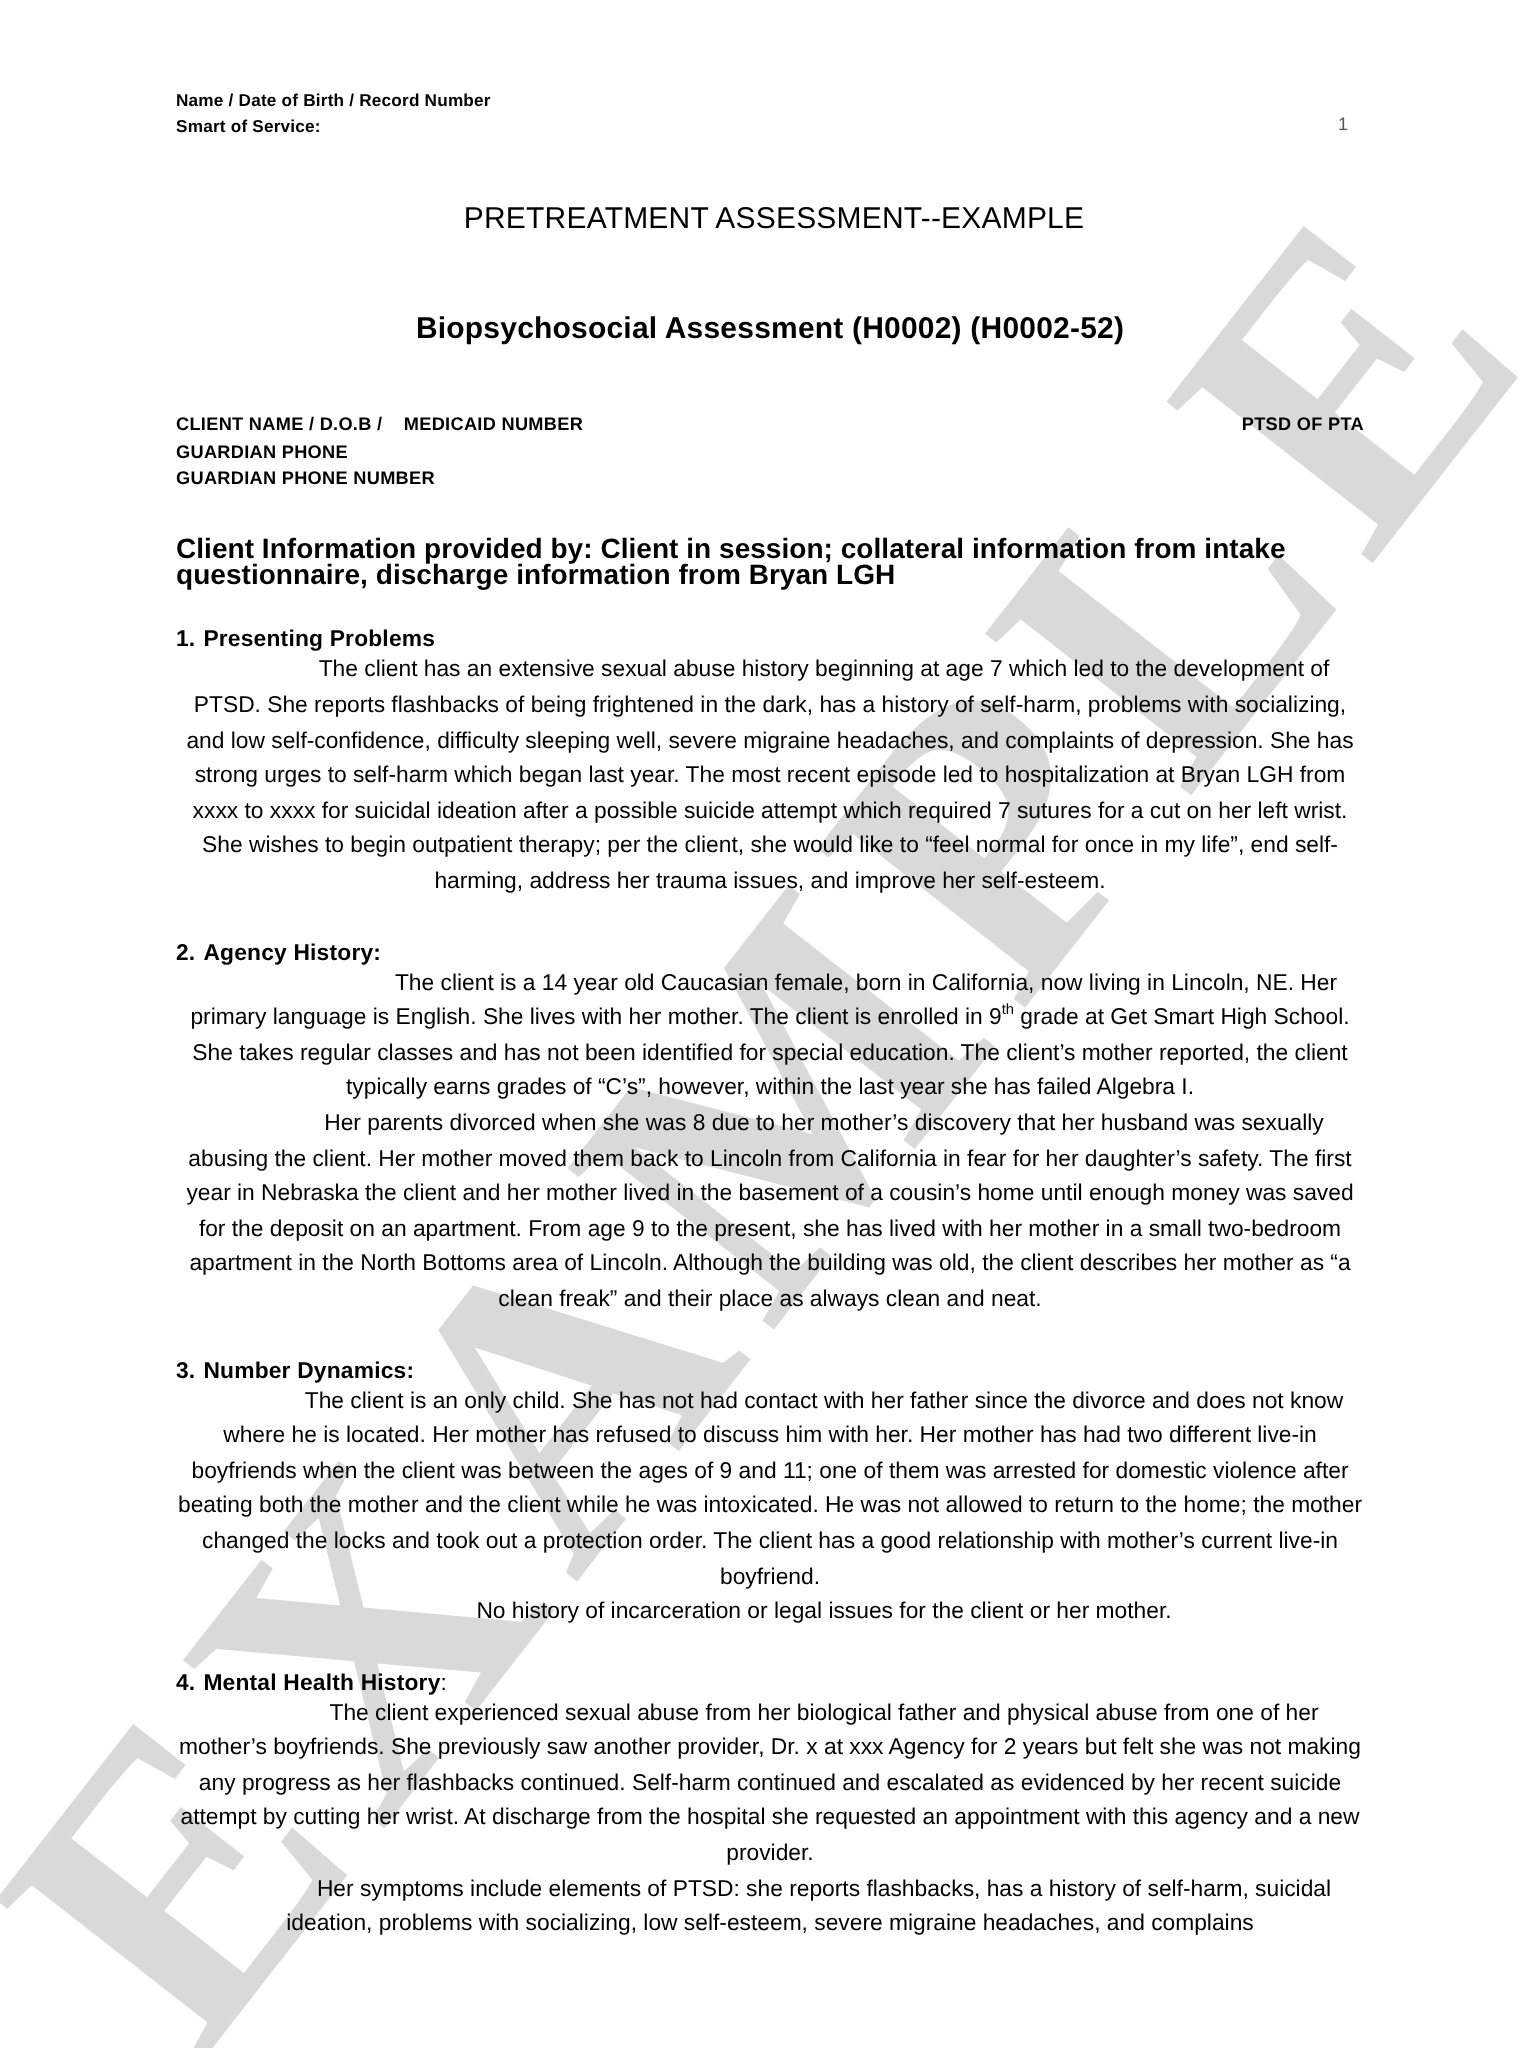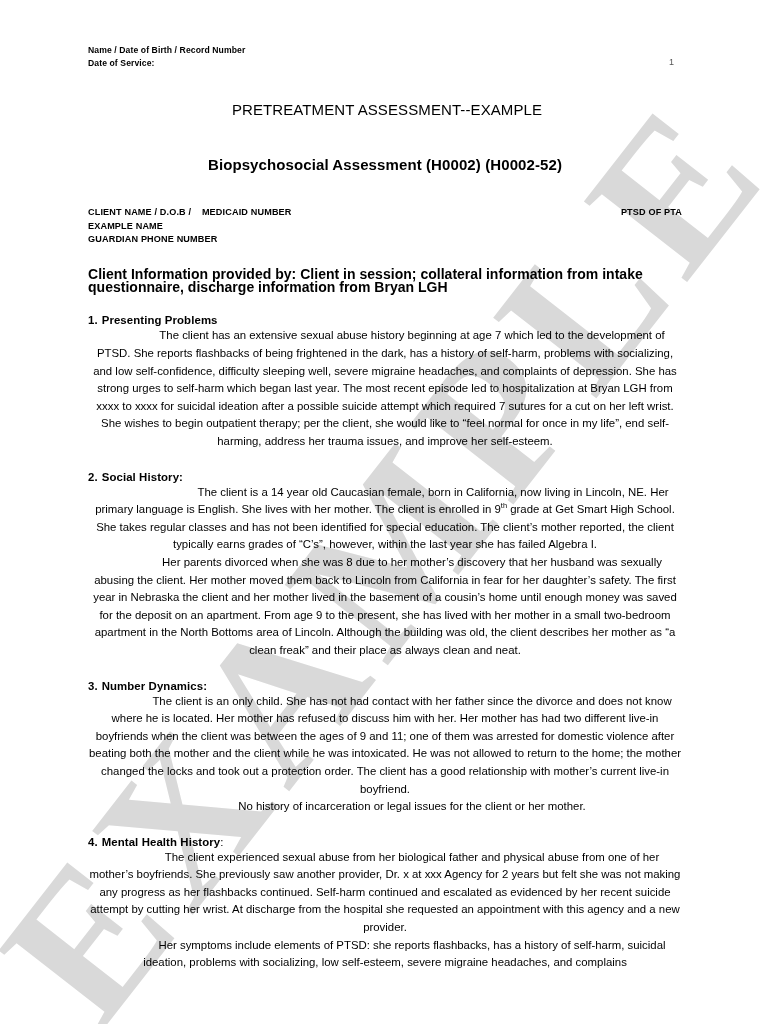--- a/index.html
+++ b/index.html
@@ -144,47 +144,47 @@
   <div class="watermark-layer">
     <div class="watermark-text">EXAMPLE</div>
   </div>
 
   <div class="content">
     <div class="sheet">
 
       <div class="hdr-row">
         <div class="hdr-left">
           <div>Name / Date of Birth / Record Number</div>
-          <div>Date of Service:</div>
+          <div>Smart of Service:</div>
         </div>
         <div class="hdr-page">1</div>
       </div>
 
       <div class="doc-title">PRETREATMENT ASSESSMENT--EXAMPLE</div>
 
       <div class="doc-subtitle">Biopsychosocial Assessment (H0002) (H0002-52)</div>
 
       <div class="client-block">
         <div class="client-line1">
           <span class="l1a">CLIENT NAME / D.O.B /    MEDICAID NUMBER</span>
           <span class="l1b">PTSD OF PTA</span>
         </div>
-        <div>EXAMPLE NAME</div>
+        <div>GUARDIAN PHONE</div>
         <div>GUARDIAN PHONE NUMBER</div>
       </div>
 
       <div class="provided-by">Client Information provided by:  Client in session; collateral information from intake questionnaire, discharge information from Bryan LGH</div>
 
       <div class="sec-head">
         <span class="num">1.</span><span>Presenting Problems</span>
       </div>
       <p class="body ind">The client has an extensive sexual abuse history beginning at age 7 which led to the development of PTSD. She reports flashbacks of being frightened in the dark, has a history of self-harm, problems with socializing, and low self-confidence, difficulty sleeping well, severe migraine headaches, and complaints of depression.  She has strong urges to self-harm which began last year.  The most recent episode led to hospitalization at Bryan LGH from xxxx to xxxx for suicidal ideation after a possible suicide attempt which required 7 sutures for a cut on her left wrist.  She wishes to begin outpatient therapy; per the client, she would like to “feel normal for once in my life”, end self-harming, address her trauma issues, and improve her self-esteem.</p>
 
       <div class="sec-head">
-        <span class="num">2.</span><span>Social History:</span>
+        <span class="num">2.</span><span>Agency History:</span>
       </div>
       <p class="body ind-wide" id="s2p0">The client is a 14 year old Caucasian female, born in California, now living in Lincoln, NE. Her primary language is English. She lives with her mother.  The client is enrolled in 9<sup class="ord">th</sup> grade at Get Smart High School.  She takes regular classes and has not been identified for special education.  The client’s mother reported, the client typically earns grades of “C’s”, however, within the last year she has failed Algebra I.</p>
       <p class="body ind">Her parents divorced when she was 8 due to her mother’s discovery that her husband was sexually abusing the client. Her mother moved them back to Lincoln from California in fear for her daughter’s safety.  The first year in Nebraska the client and her mother lived in the basement of a cousin’s home until enough money was saved for the deposit on an apartment.  From age 9 to the present, she has lived with her mother in a small two-bedroom apartment in the North Bottoms area of Lincoln.  Although the building was old, the client describes her mother as “a clean freak” and their place as always clean and neat.</p>
 
       <div class="sec-head">
         <span class="num">3.</span><span>Number Dynamics:</span>
       </div>
       <p class="body ind">The client is an only child.  She has not had contact with her father since the divorce and does not know where he is located.  Her mother has refused to discuss him with her. Her mother has had two different live-in boyfriends when the client was between the ages of 9 and 11; one of them was arrested for domestic violence after beating both the mother and the client while he was intoxicated.  He was not allowed to return to the home; the mother changed the locks and took out a protection order.  The client has a good relationship with mother’s current live-in boyfriend.</p>
       <p class="body ind">No history of incarceration or legal issues for the client or her mother.</p>
 

